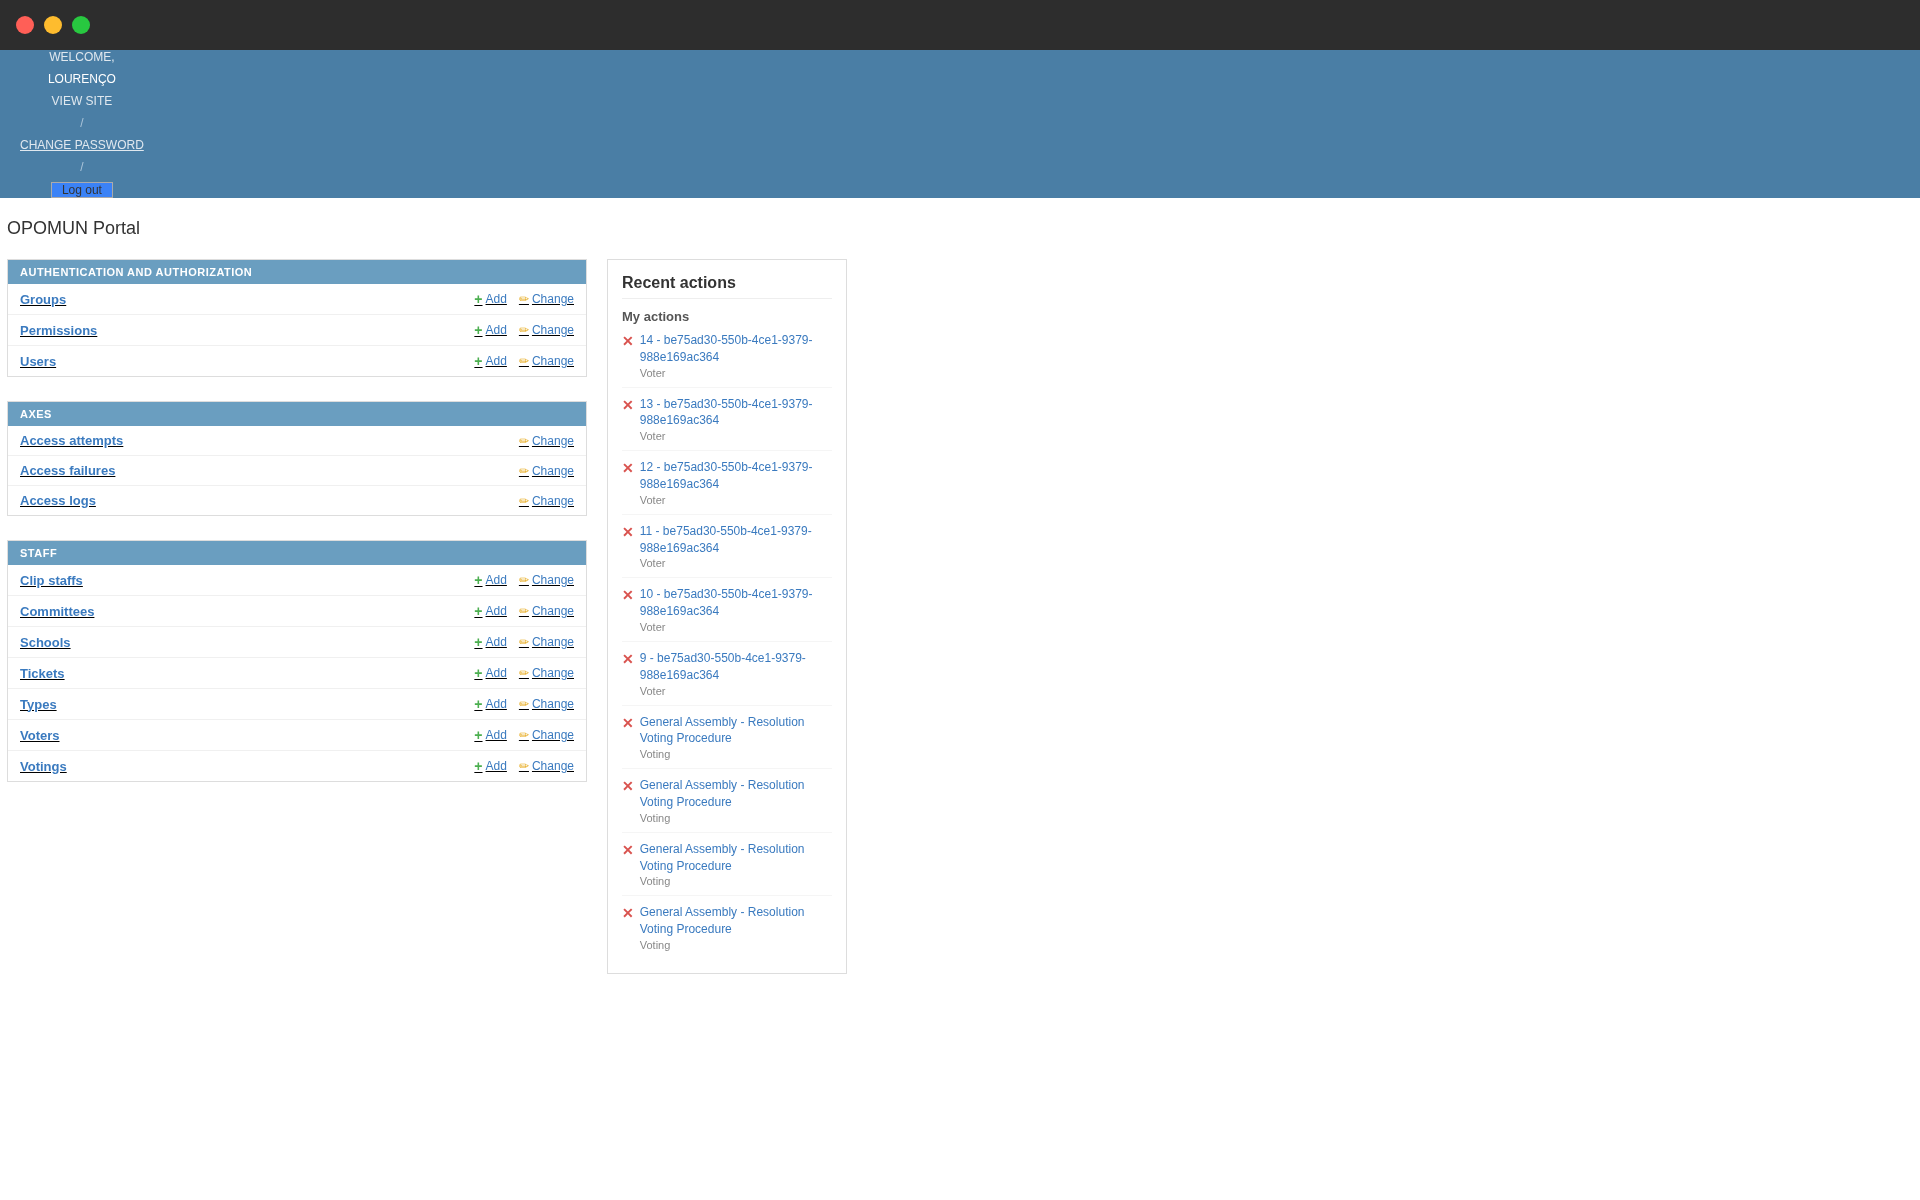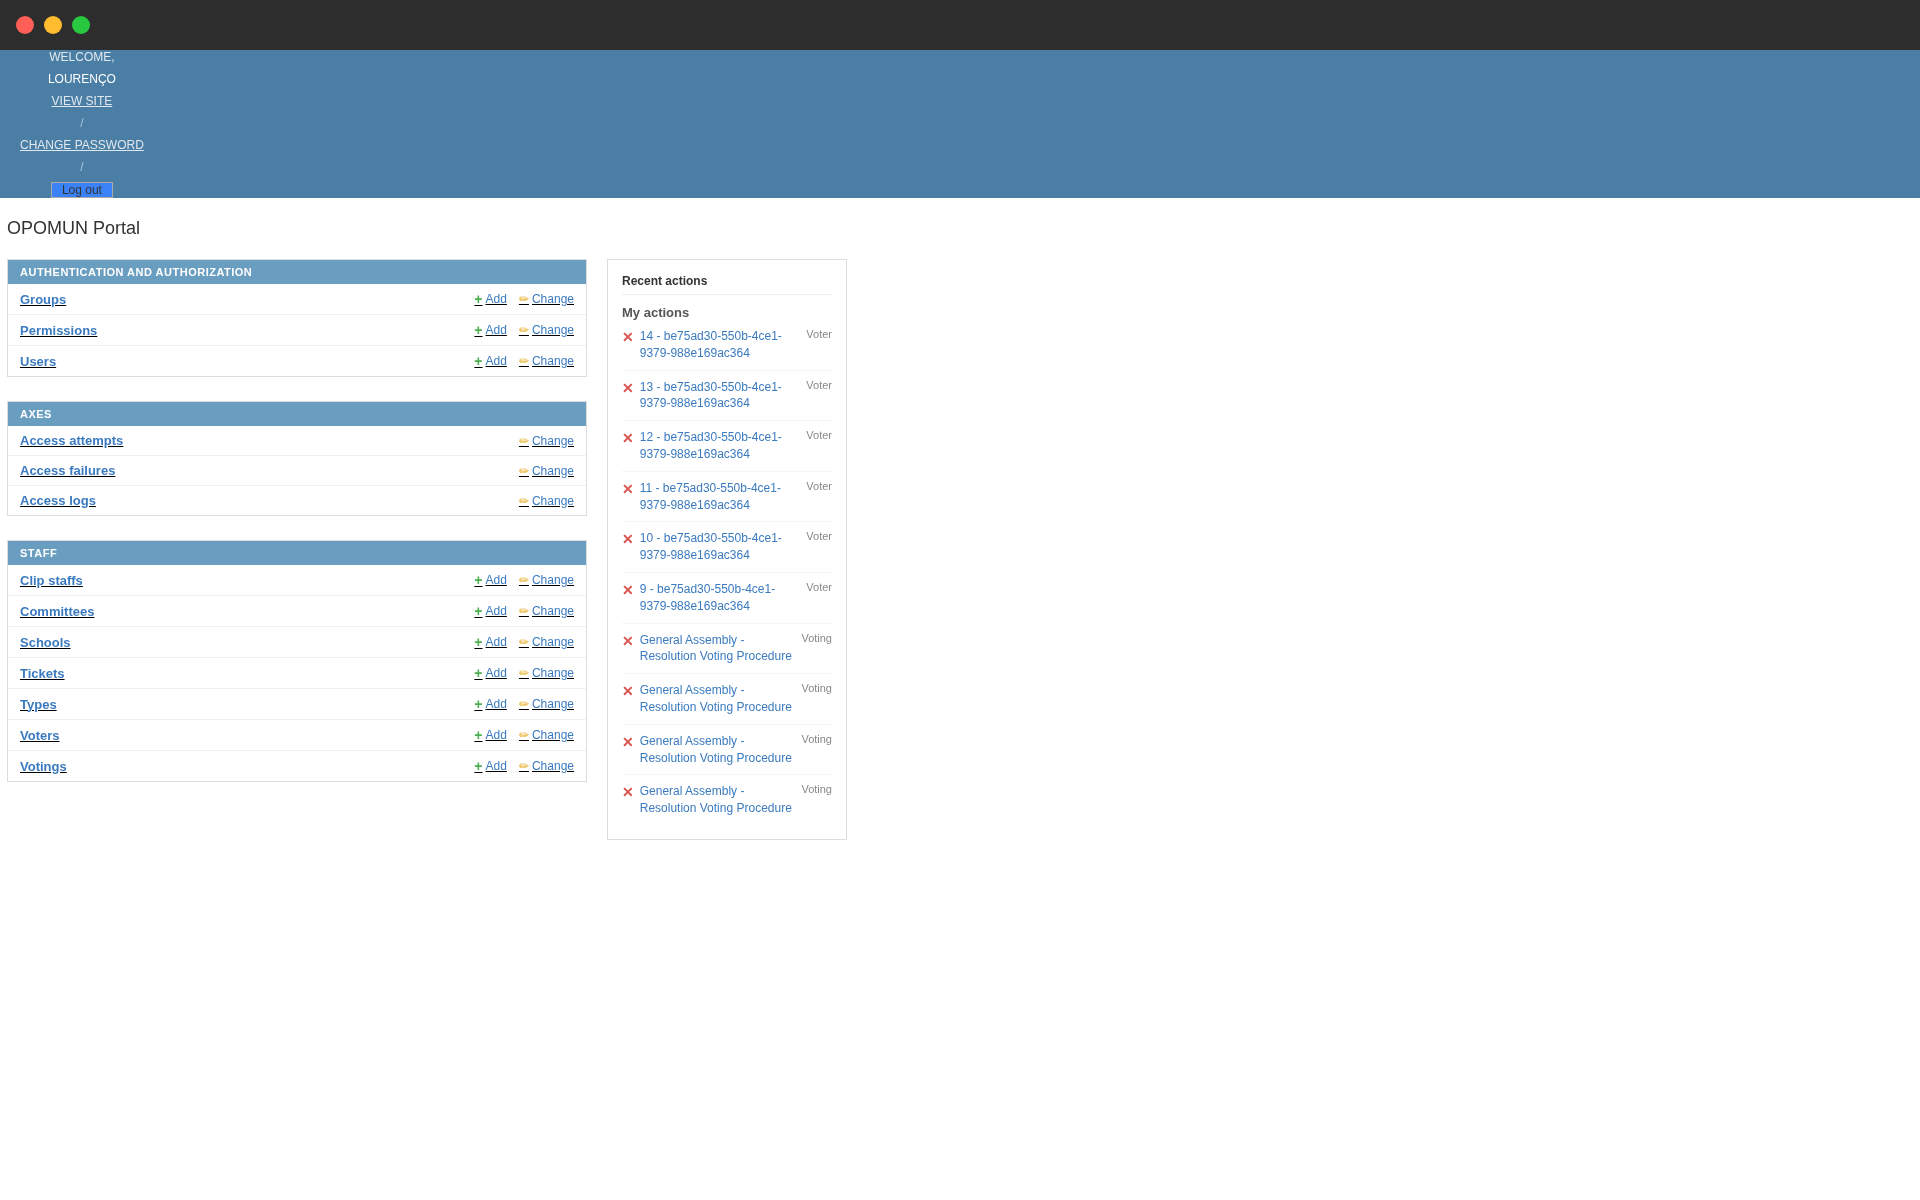--- a/index.html
+++ b/index.html
@@ -136,21 +136,21 @@
     .action-link .plus { color: #4caf50; font-weight: bold; font-size: 14px; }
     .action-link .pencil { color: #e6a817; font-size: 12px; }
 
     
     .recent-actions-box {
       background: #fff;
       border: 1px solid #ddd;
       padding: 14px;
     }
     .recent-actions-title {
-      font-size: 12px;
+      font-size: 16px;
       font-weight: bold;
       color: #333;
       margin-bottom: 10px;
       padding-bottom: 6px;
       border-bottom: 1px solid #eee;
     }
     .my-actions-title {
       font-size: 13px;
       font-weight: bold;
       color: #555;
@@ -175,36 +175,36 @@
     .action-text {
       color: #3a7abf;
       font-size: 12px;
       line-height: 1.4;
       cursor: pointer;
     }
     .action-type {
       color: #888;
       font-size: 11px;
     }
-    .action-content { display: flex; flex-direction: row; gap: 1px; }
+    .action-content { display: flex; flex-direction: column; gap: 1px; }
   </style>
 </head>
 <body>
 
 <div class="titlebar">
   <button class="titlebar-btn close"></button>
   <button class="titlebar-btn minimize"></button>
   <button class="titlebar-btn maximize"></button>
 </div>
 
 <div class="topbar">
   <div class="topbar-right">
     <span>WELCOME,</span>
     <span class="username">LOURENÇO</span>
-    <span style="cursor:pointer; text-decoration:underline;">VIEW SITE</span>
+    <span style="cursor:pointer; ">VIEW SITE</span>
     <span class="separator">/</span>
     <span style="cursor:pointer; text-decoration:underline;">CHANGE PASSWORD</span>
     <span class="separator">/</span>
     <button class="logout-btn">Log out</button>
   </div>
 </div>
 
 <div class="main-content">
   <div class="portal-title">OPOMUN Portal</div>
 

